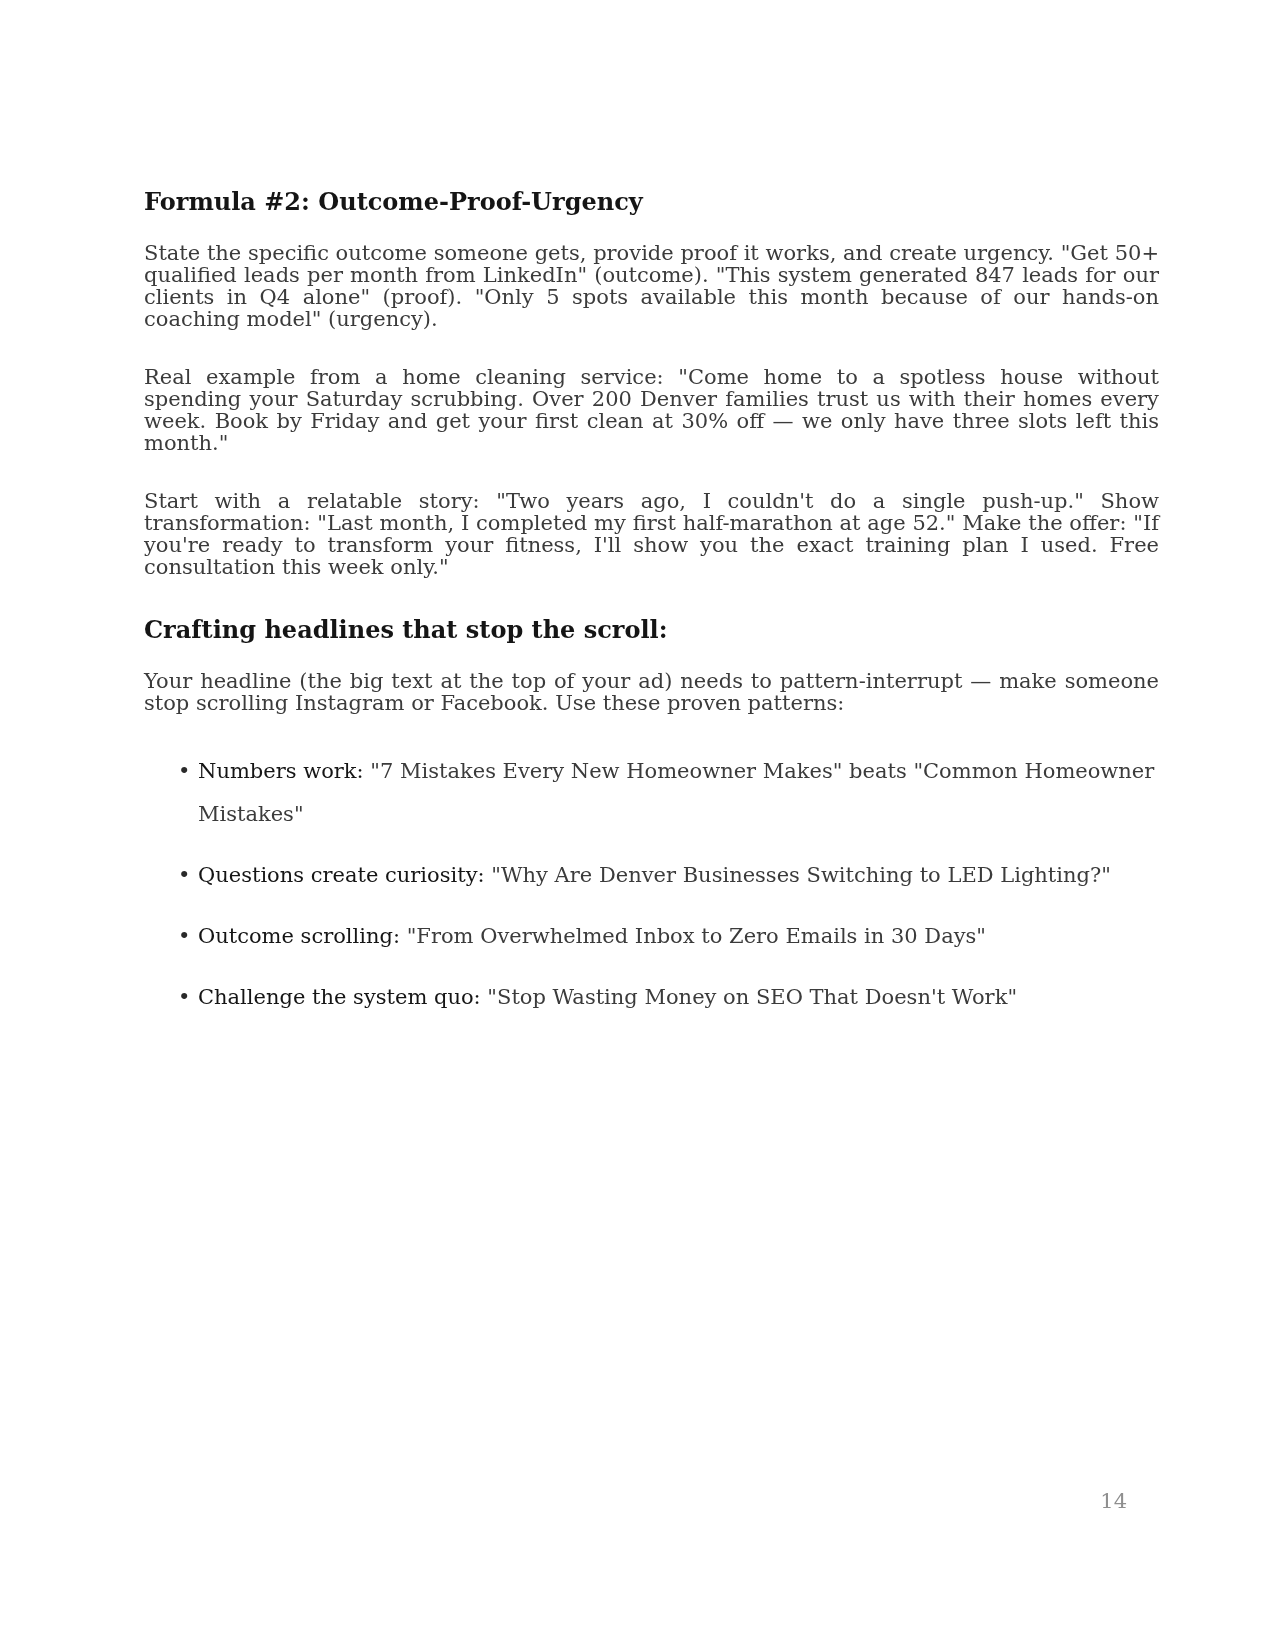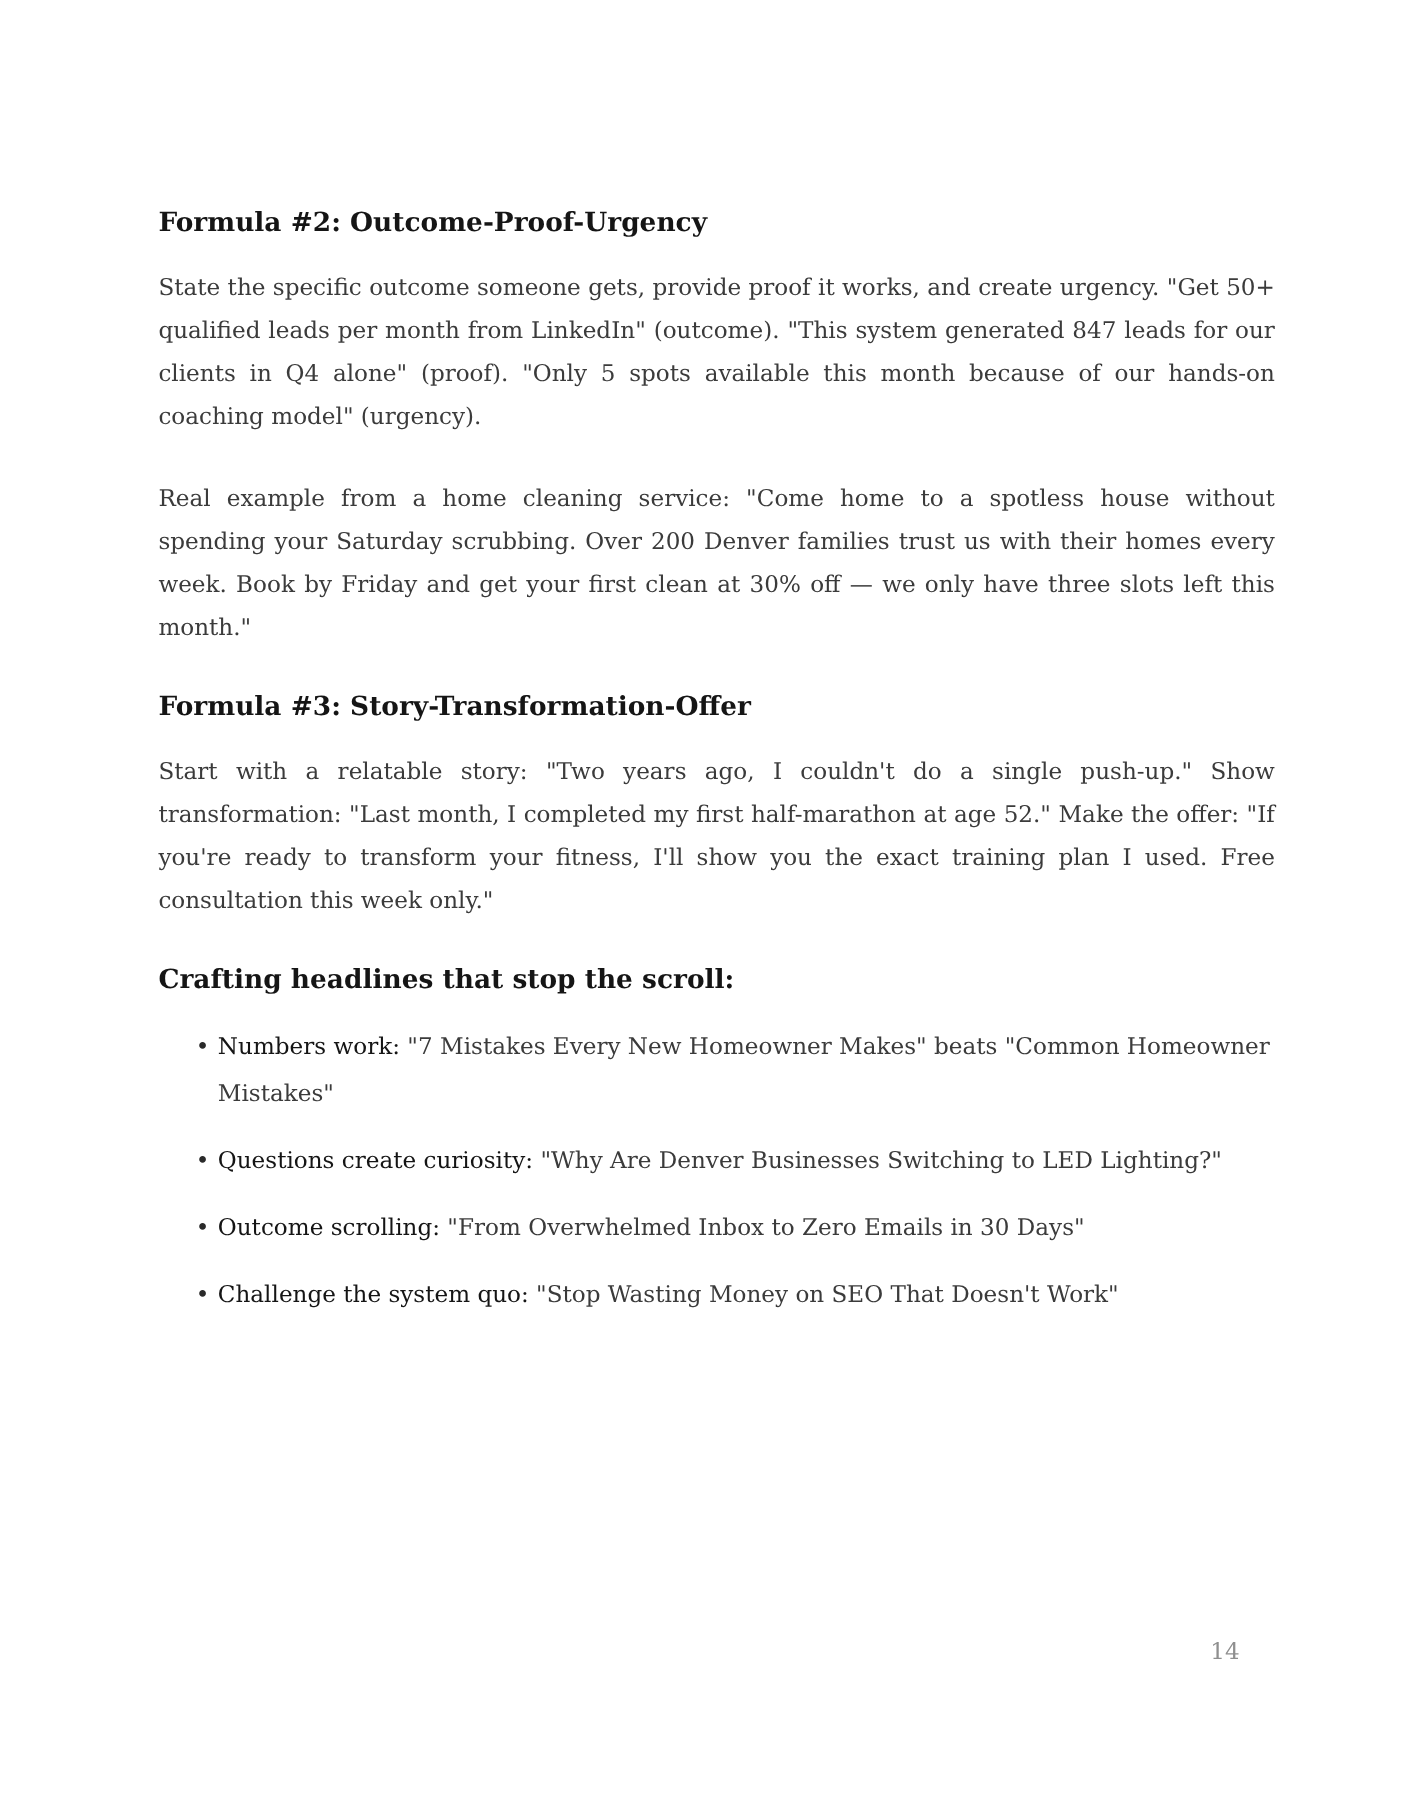--- a/index.html
+++ b/index.html
@@ -20,21 +20,21 @@
   }
   .doc-heading {
     font-size: 24px;
     font-weight: bold;
     color: #151515;
     line-height: 31px;
     margin: 0 0 25px 0;
   }
   .doc-para {
     font-size: 21px;
-    line-height: 39px;
+    line-height: 22px;
     text-align: justify;
     margin: 0 0 36px 0;
   }
   ul.bullet-list {
     list-style: none;
     margin: 0;
     padding: 0 0 0 54px;
     font-size: 21px;
     line-height: 43px;
   }
@@ -68,26 +68,26 @@
 <body>
 
 <div class="page">
 
   <h2 class="doc-heading">Formula #2: Outcome-Proof-Urgency</h2>
 
   <p class="doc-para">State the specific outcome someone gets, provide proof it works, and create urgency. "Get 50+ qualified leads per month from LinkedIn" (outcome). "This system generated 847 leads for our clients in Q4 alone" (proof). "Only 5 spots available this month because of our hands-on coaching model" (urgency).</p>
 
   <p class="doc-para">Real example from a home cleaning service: "Come home to a spotless house without spending your Saturday scrubbing. Over 200 Denver families trust us with their homes every week. Book by Friday and get your first clean at 30% off — we only have three slots left this month."</p>
 
-  <h2 class="doc-heading">Formula #3: Story-Transformation-Offer</h2>
 
   <p class="doc-para">Start with a relatable story: "Two years ago, I couldn't do a single push-up." Show transformation: "Last month, I completed my first half-marathon at age 52." Make the offer: "If you're ready to transform your fitness, I'll show you the exact training plan I used. Free consultation this week only."</p>
 
   <h2 class="doc-heading">Crafting headlines that stop the scroll:</h2>
 
+  <p class="doc-para">Your headline (the big text at the top of your ad) needs to pattern-interrupt — make someone stop scrolling Instagram or Facebook. Use these proven patterns:</p>
 
   <ul class="bullet-list">
     <li>
       <span class="marker">•</span>
       <strong class="label">Numbers work:</strong>
       <span>"7 Mistakes Every New Homeowner Makes" beats "Common Homeowner Mistakes"</span>
     </li>
     <li>
       <span class="marker">•</span>
       <strong class="label">Questions create curiosity:</strong>

